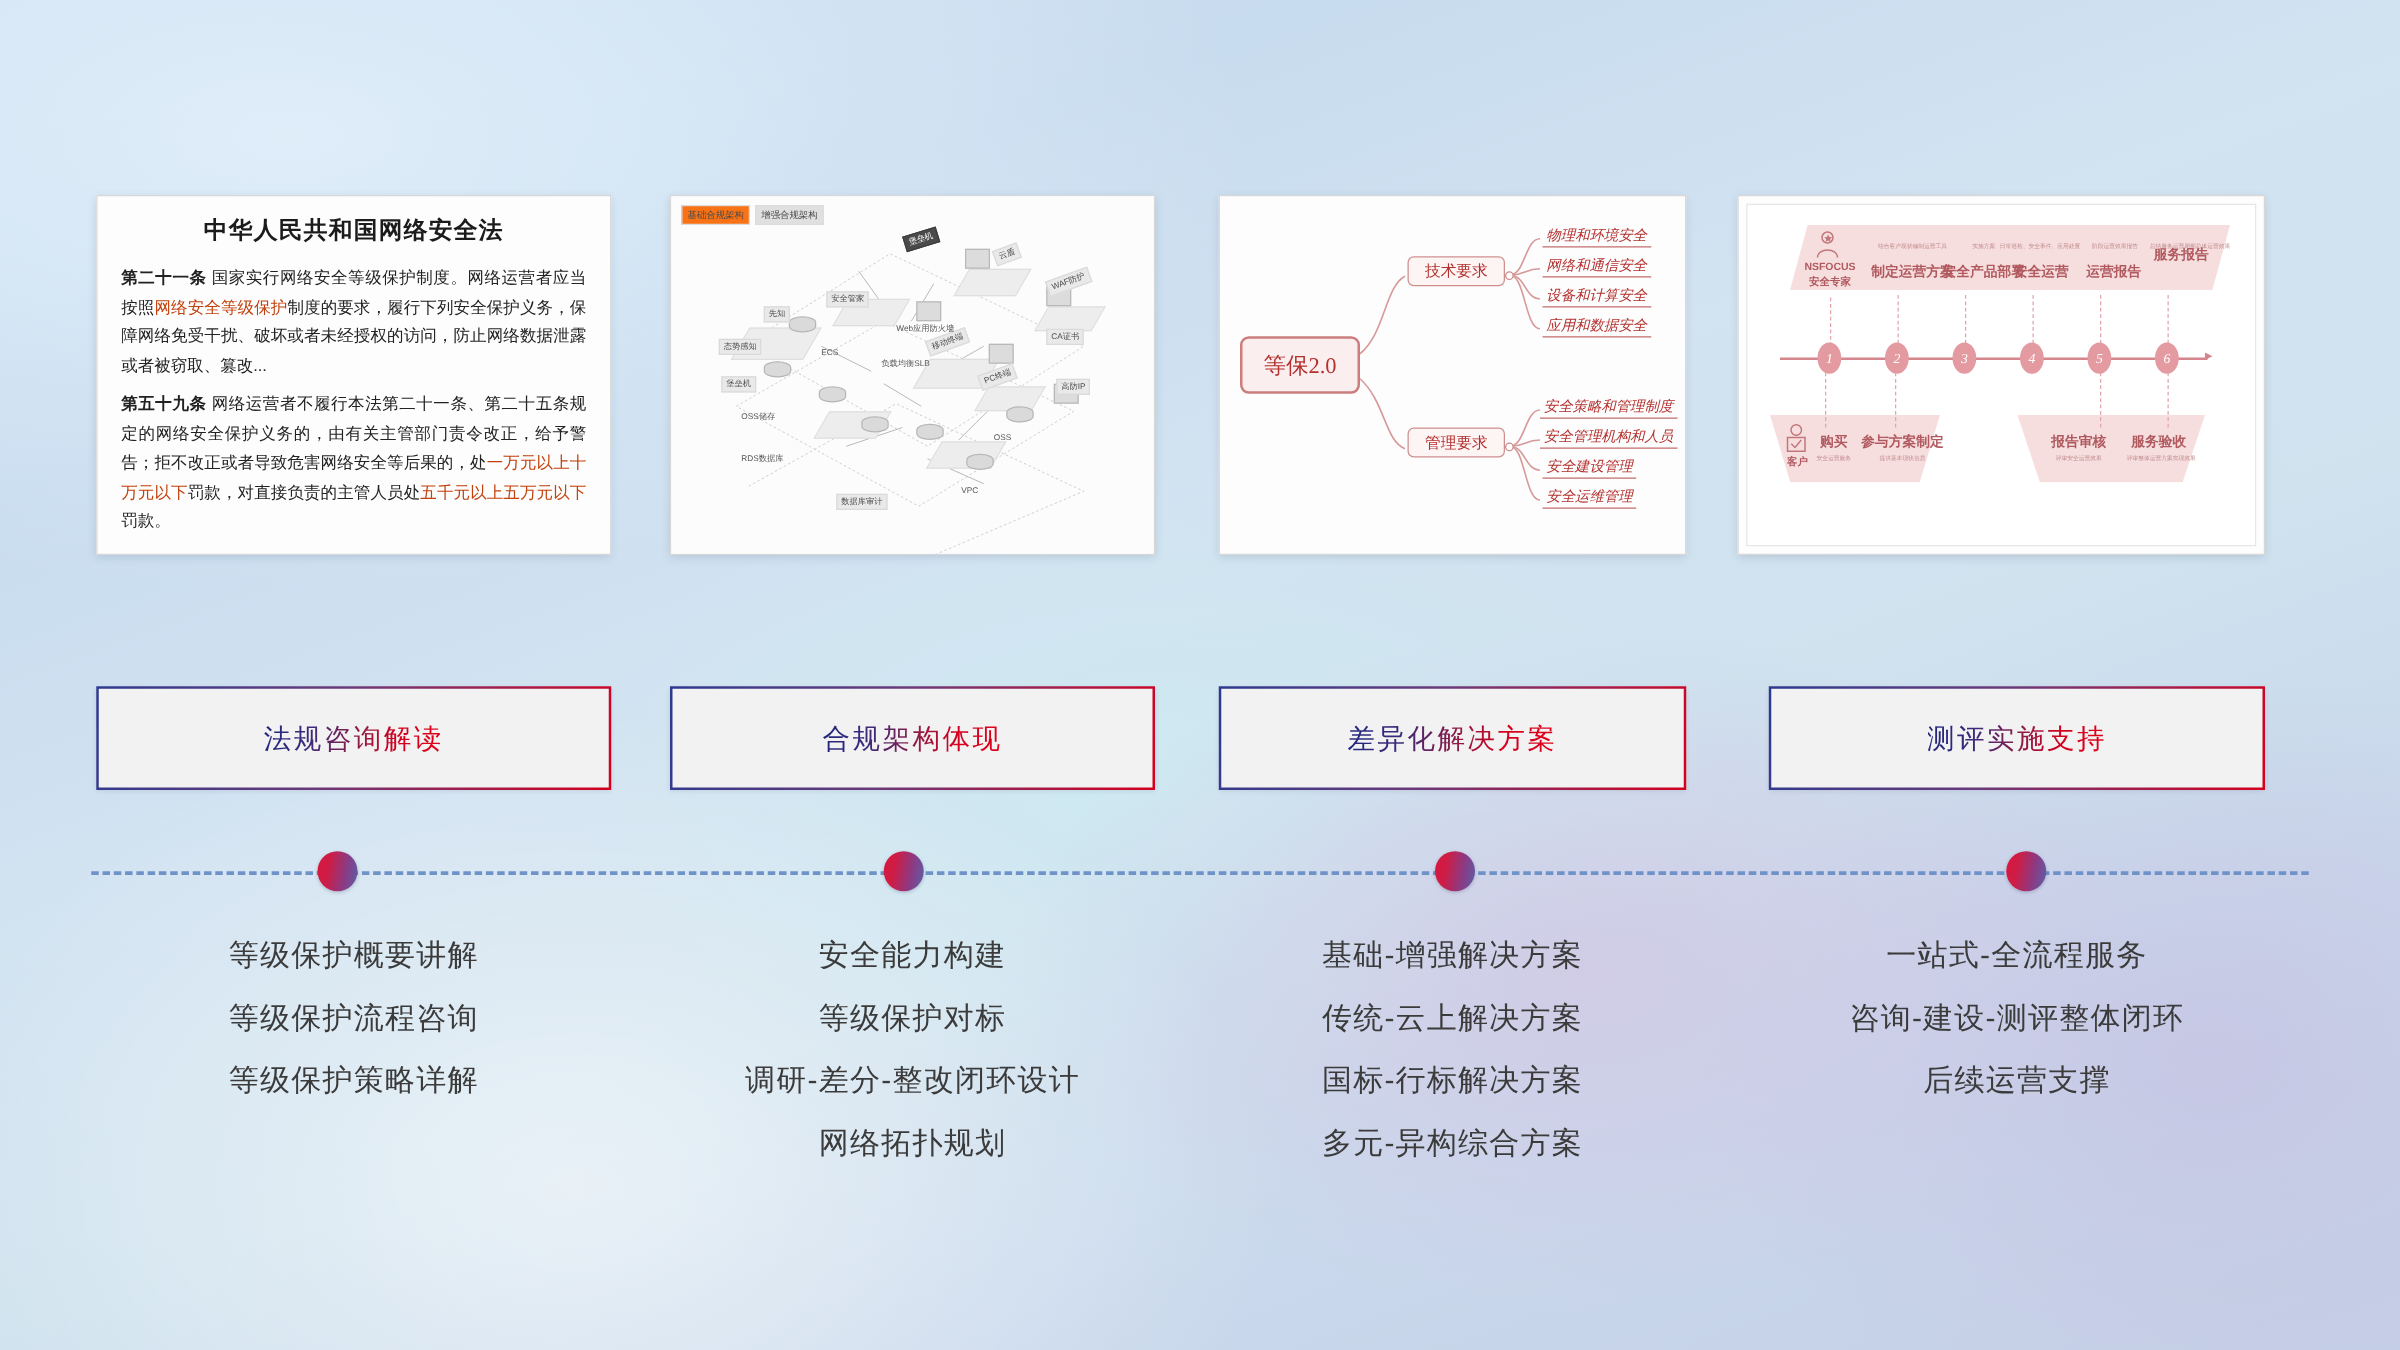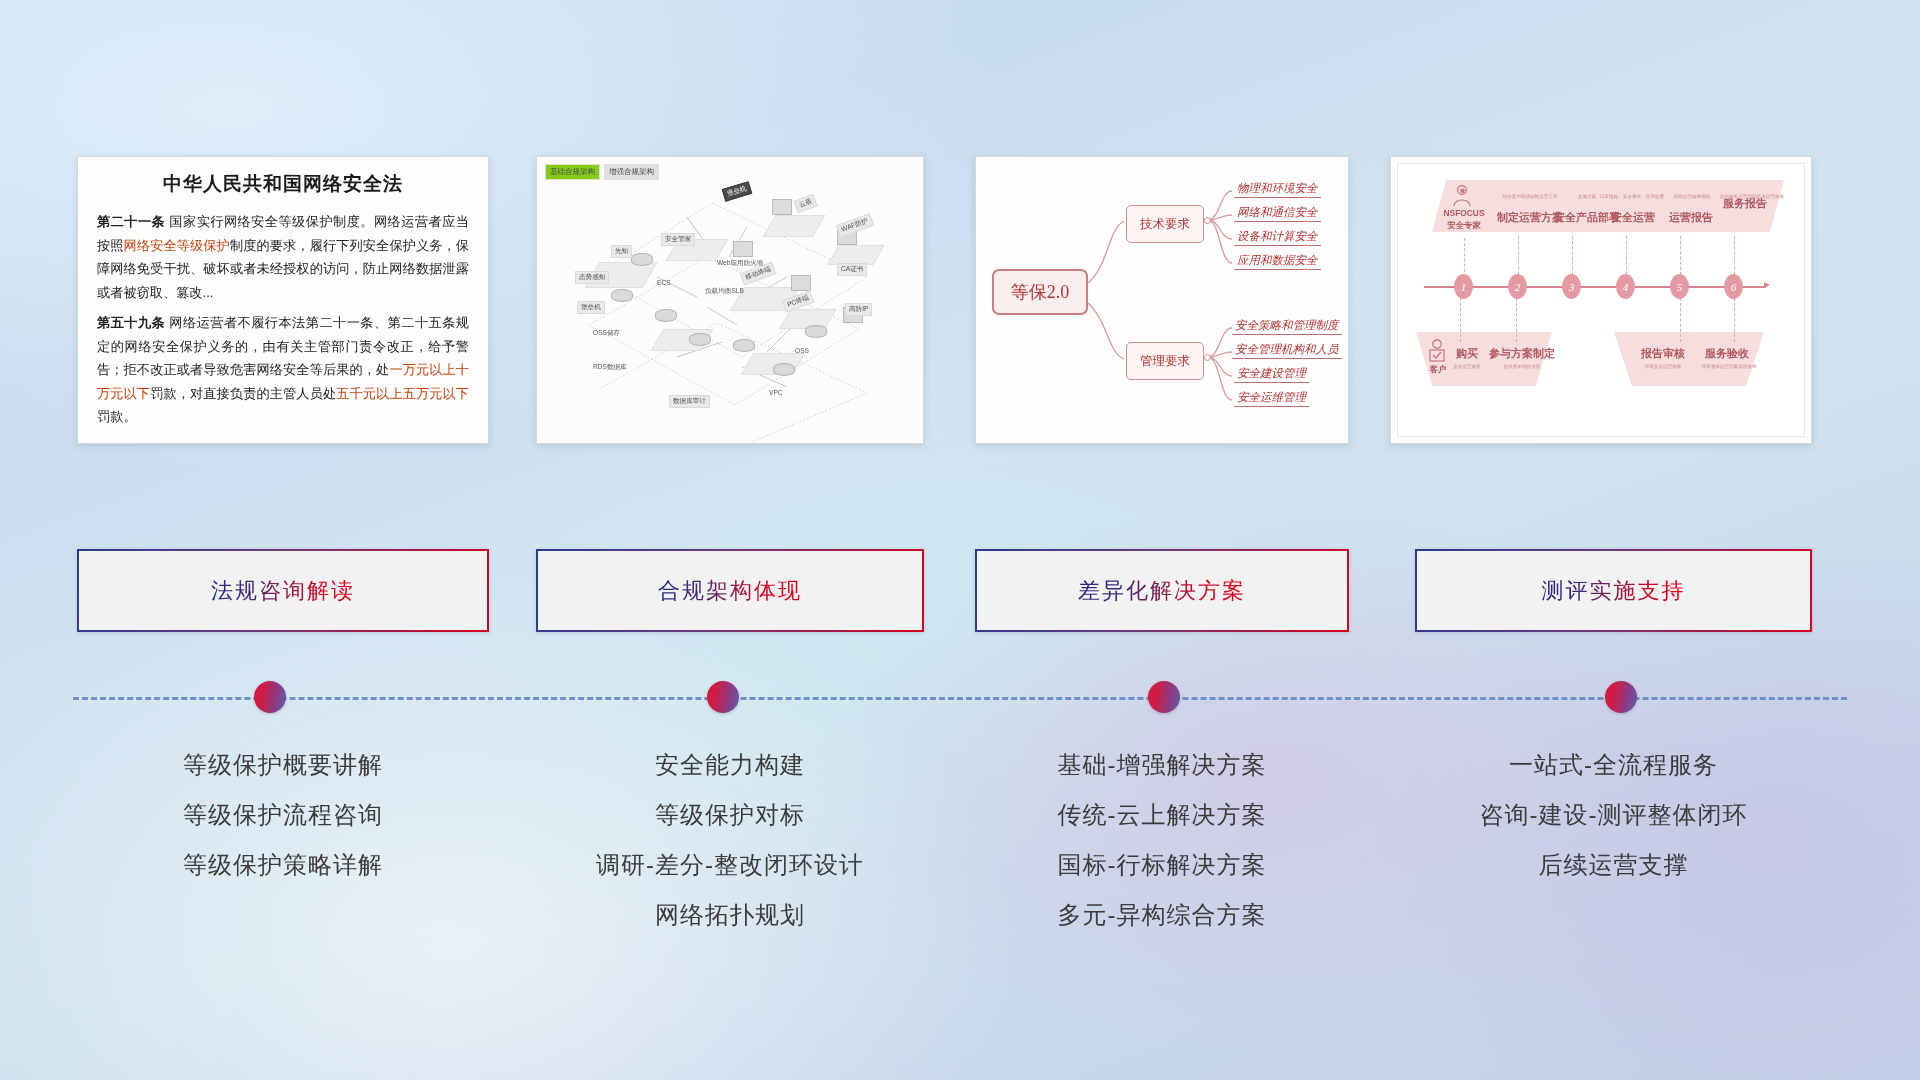--- a/index.html
+++ b/index.html
@@ -41,21 +41,21 @@
     font-size: 13.2px; line-height: 1.78; color: #222; text-align: justify;
     margin-bottom: 7px;
   }
   .law-p b { font-weight: bold; }
   .law-p .hl { color: #c2410c; }
 
   
   .arch { position: relative; width: 100%; height: 100%; background: #fcfcfc; }
   .arch-tabs { position: absolute; left: 8px; top: 7px; display: flex; gap: 4px; }
   .arch-tab {
-    font-size: 7.5px; color: #4a4a4a; background: #84cc16;
+    font-size: 7.5px; color: #4a4a4a; background: #f97316;
     padding: 2px 4px; border: 1px solid #dcdcdc; white-space: nowrap;
   }
   .arch-tab.sel { background: #e0e0e0; }
   .arch-svg { position: absolute; left: 0; top: 0; }
   .arch-lbl {
     position: absolute; font-size: 6.6px; color: #4d4d4d; white-space: nowrap;
     background: #e9e9e9; border: 1px solid #dadada; padding: 1px 3px;
   }
   .arch-lbl.dark { background: #4a4a4a; color: #fff; border-color: #3c3c3c; }
   .arch-lbl.plain { background: transparent; border: none; padding: 0; color: #555; }
@@ -74,21 +74,21 @@
 
   
   .mind { position: relative; width: 100%; height: 100%; }
   .mind-root {
     position: absolute; left: 16px; top: 112px; width: 96px; height: 46px;
     border: 2.5px solid #cc7d7d; border-radius: 7px; background: #fbeeee;
     display: flex; align-items: center; justify-content: center;
     font-size: 18px; color: #b3312f; font-family: "Liberation Serif", serif;
   }
   .mind-branch {
-    position: absolute; width: 78px; height: 38px;
+    position: absolute; width: 78px; height: 24px;
     border: 1.4px solid #d08f8f; border-radius: 5px; background: #fdf4f4;
     display: flex; align-items: center; justify-content: center;
     font-size: 12.5px; color: #b3312f; font-family: "Liberation Serif", serif;
   }
   .mind-branch.tech { left: 150px; top: 48px; }
   .mind-branch.mgmt { left: 150px; top: 185px; }
   .mind-leaf {
     position: absolute; font-size: 11.5px; color: #b3312f; white-space: nowrap;
     font-family: "Liberation Serif", serif;
     border-bottom: 1.5px solid #c26d6d; padding: 0 3px 1px 3px; font-style: italic;

